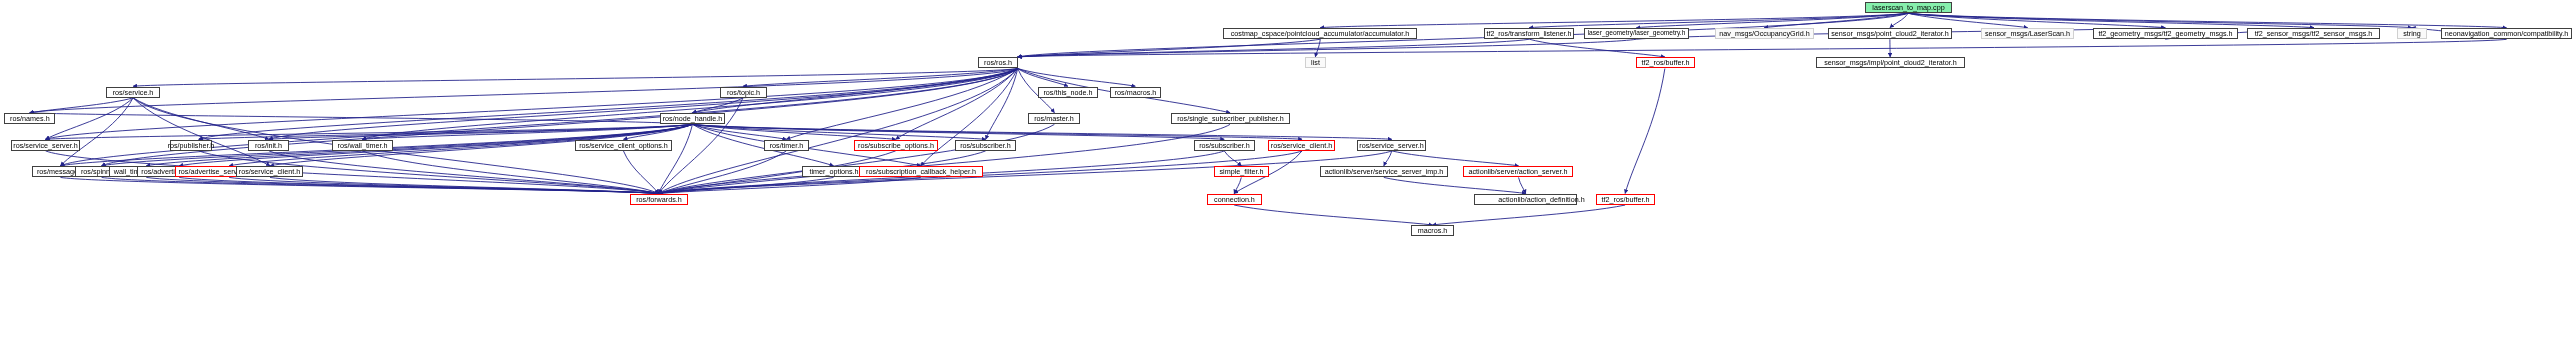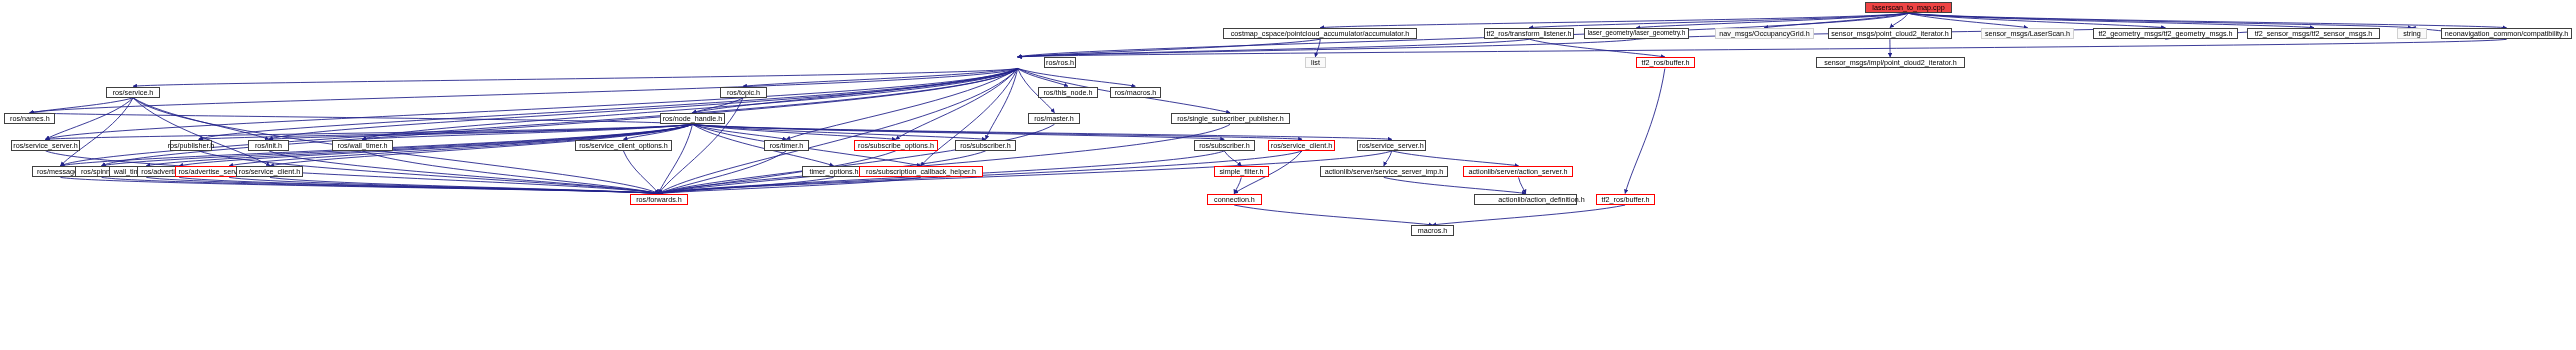--- a/index.html
+++ b/index.html
@@ -2,21 +2,21 @@
 <html style="font-size:8.8px"><head>
 <meta charset="utf-8">
 <style>
   html,body{margin:0;padding:0;background:#ffffff;}
   #graph-root{position:relative;width:2576px;height:351px;background:#ffffff;
     font-family:"Liberation Sans","DejaVu Sans",sans-serif;overflow:hidden;}
   svg#edges{position:absolute;left:0;top:0;width:2576px;height:351px;}
   .node{position:absolute;box-sizing:border-box;display:flex;align-items:center;
     justify-content:center;white-space:nowrap;line-height:1;}
   .node .lbl{font-size:7.2px;color:#000;letter-spacing:0px;}
-  .n-root{background:#ef4444;border:0.6px solid #404040;}
+  .n-root{background:#86efac;border:0.6px solid #404040;}
   .n-hdr{background:#ffffff;border:0.6px solid #404040;}
   .n-red{background:#ffffff;border:0.6px solid #ff0000;}
   .n-sys{background:#fafafa;border:0.6px solid #d0d0d0;}
 </style>
 </head>
 <body>
 
 <div id="graph-root">
   <svg id="edges" viewBox="0 0 4665 635" preserveAspectRatio="none">
     <defs>
@@ -154,21 +154,21 @@
       </div>
       <div class="node n-hdr" style="left: 2247px; top: 28px; width: 133px; height: 11px;">
         <span class="lbl">tf2_sensor_msgs/tf2_sensor_msgs.h</span>
       </div>
       <div class="node n-sys" style="left: 2397px; top: 28px; width: 30px; height: 11px;">
         <span class="lbl">string</span>
       </div>
       <div class="node n-hdr" style="left: 2441px; top: 28px; width: 131px; height: 11px;">
         <span class="lbl">neonavigation_common/compatibility.h</span>
       </div>
-      <div class="node n-hdr" style="left: 1044px; top: 57px; width: 32px; height: 11px;">
+      <div class="node n-hdr" style="left: 978px; top: 57px; width: 40px; height: 11px;">
         <span class="lbl">ros/ros.h</span>
       </div>
       <div class="node n-sys" style="left: 1305px; top: 57px; width: 21px; height: 11px;">
         <span class="lbl">list</span>
       </div>
       <div class="node n-red" style="left: 1636px; top: 57px; width: 59px; height: 11px;">
         <span class="lbl">tf2_ros/buffer.h</span>
       </div>
       <div class="node n-hdr" style="left: 1816px; top: 57px; width: 149px; height: 11px;">
         <span class="lbl">sensor_msgs/impl/point_cloud2_iterator.h</span>

